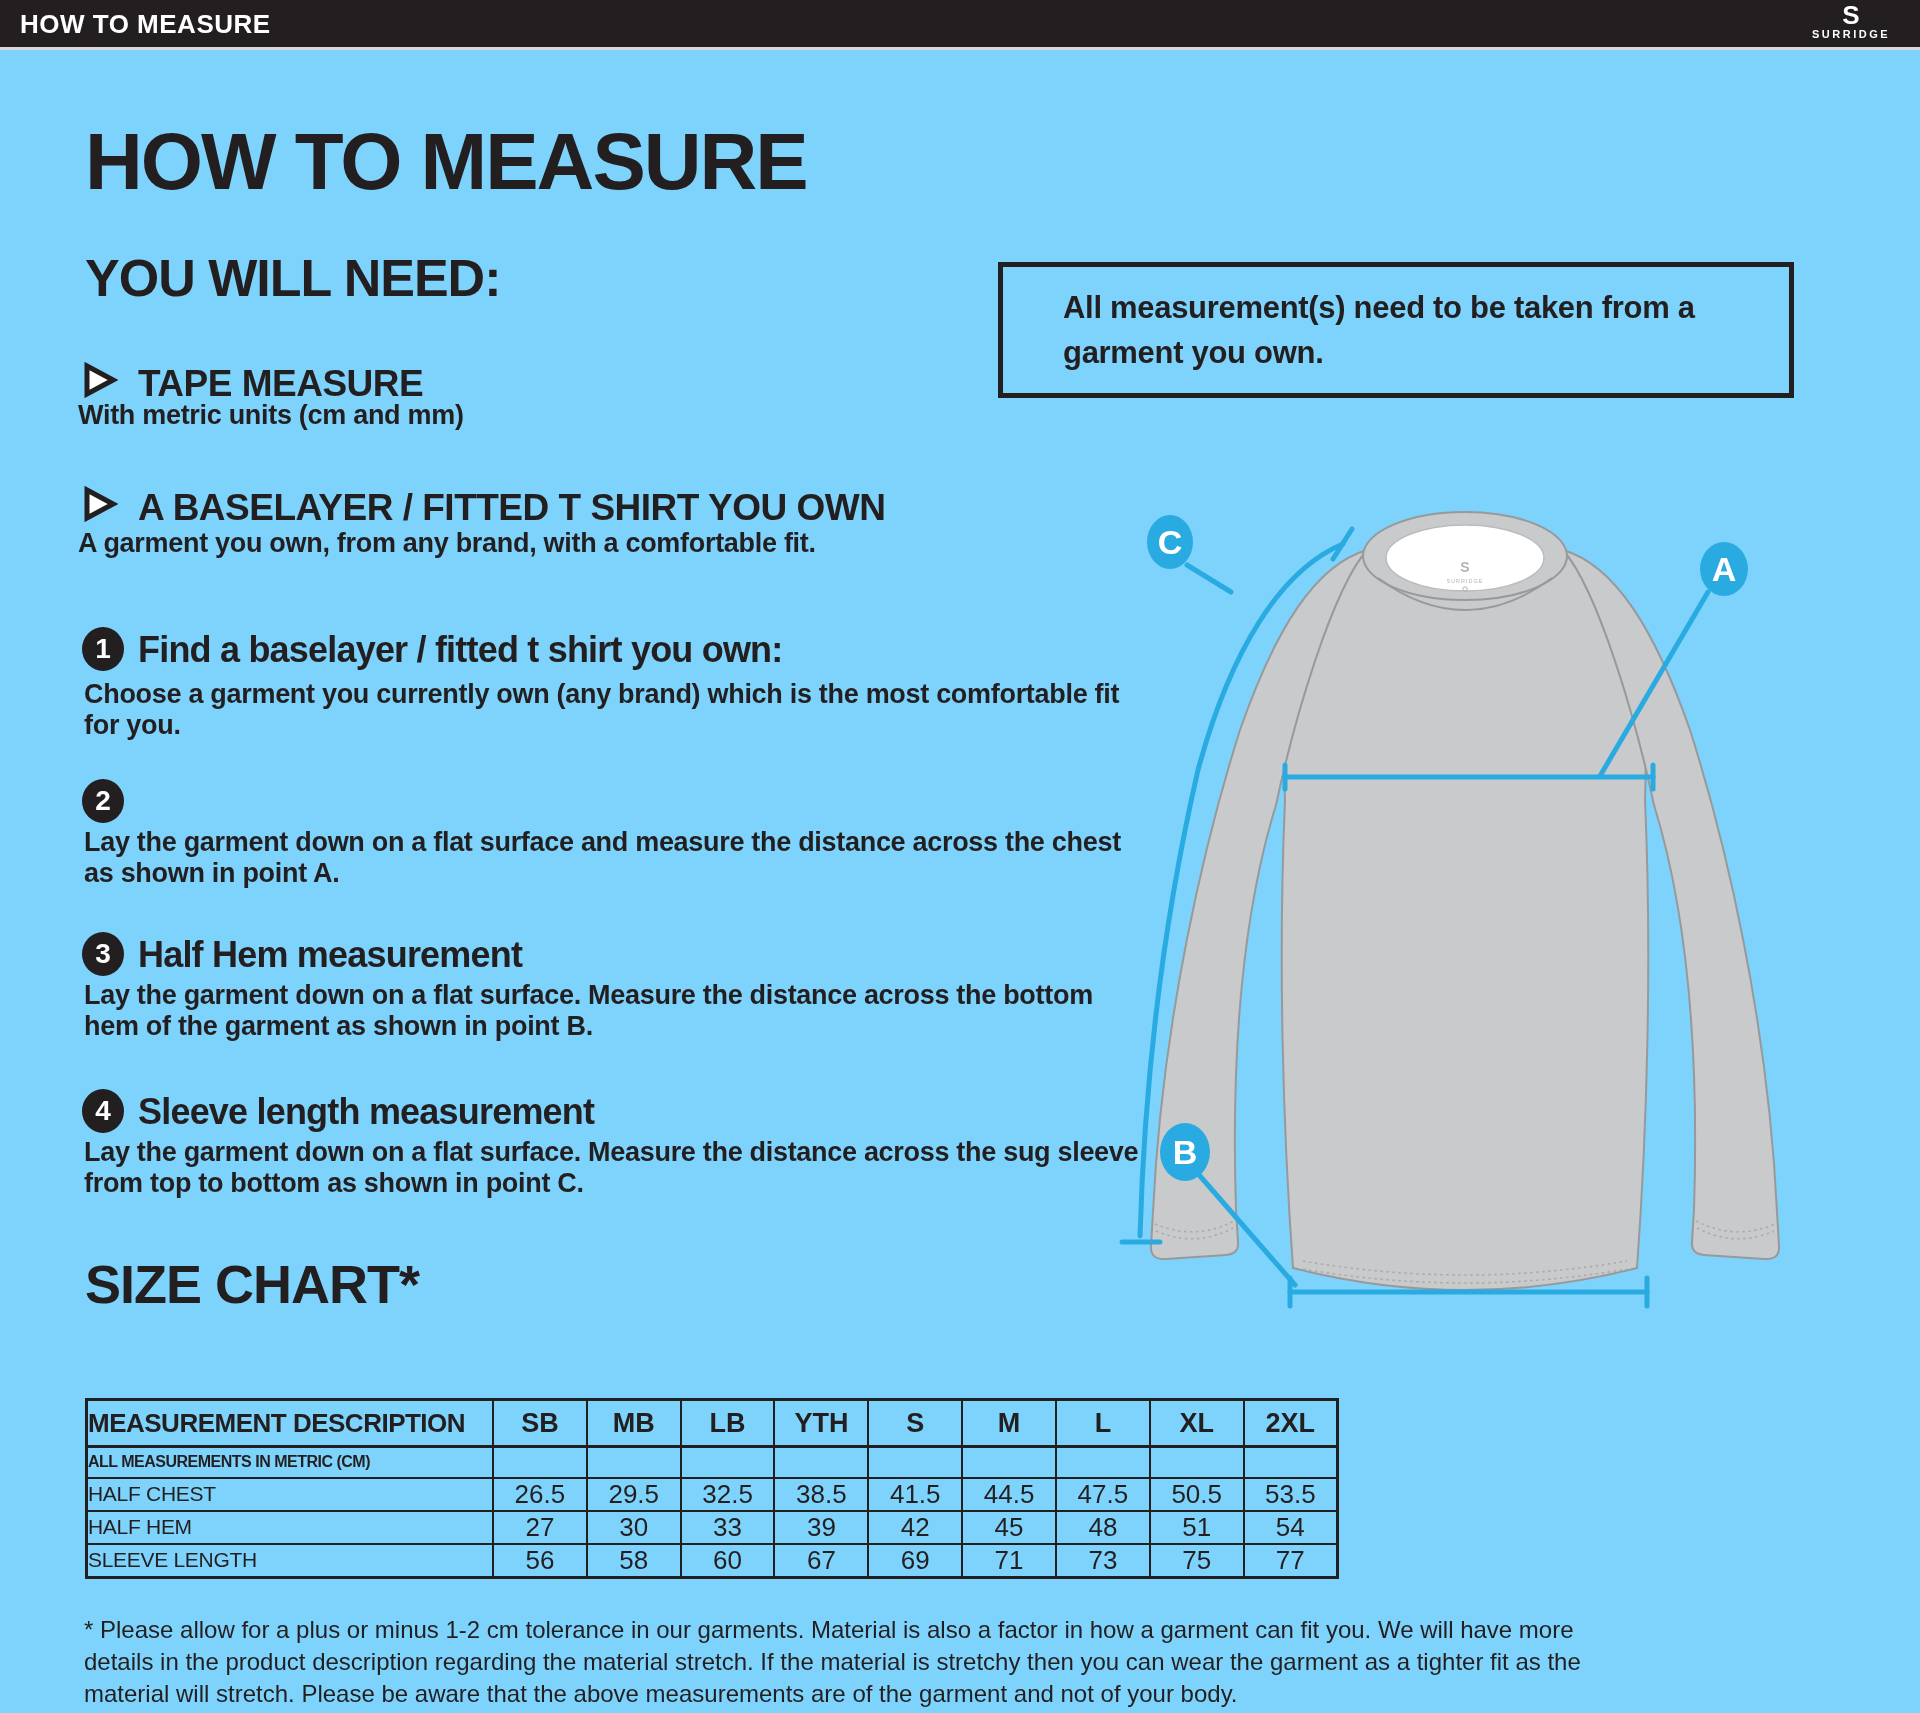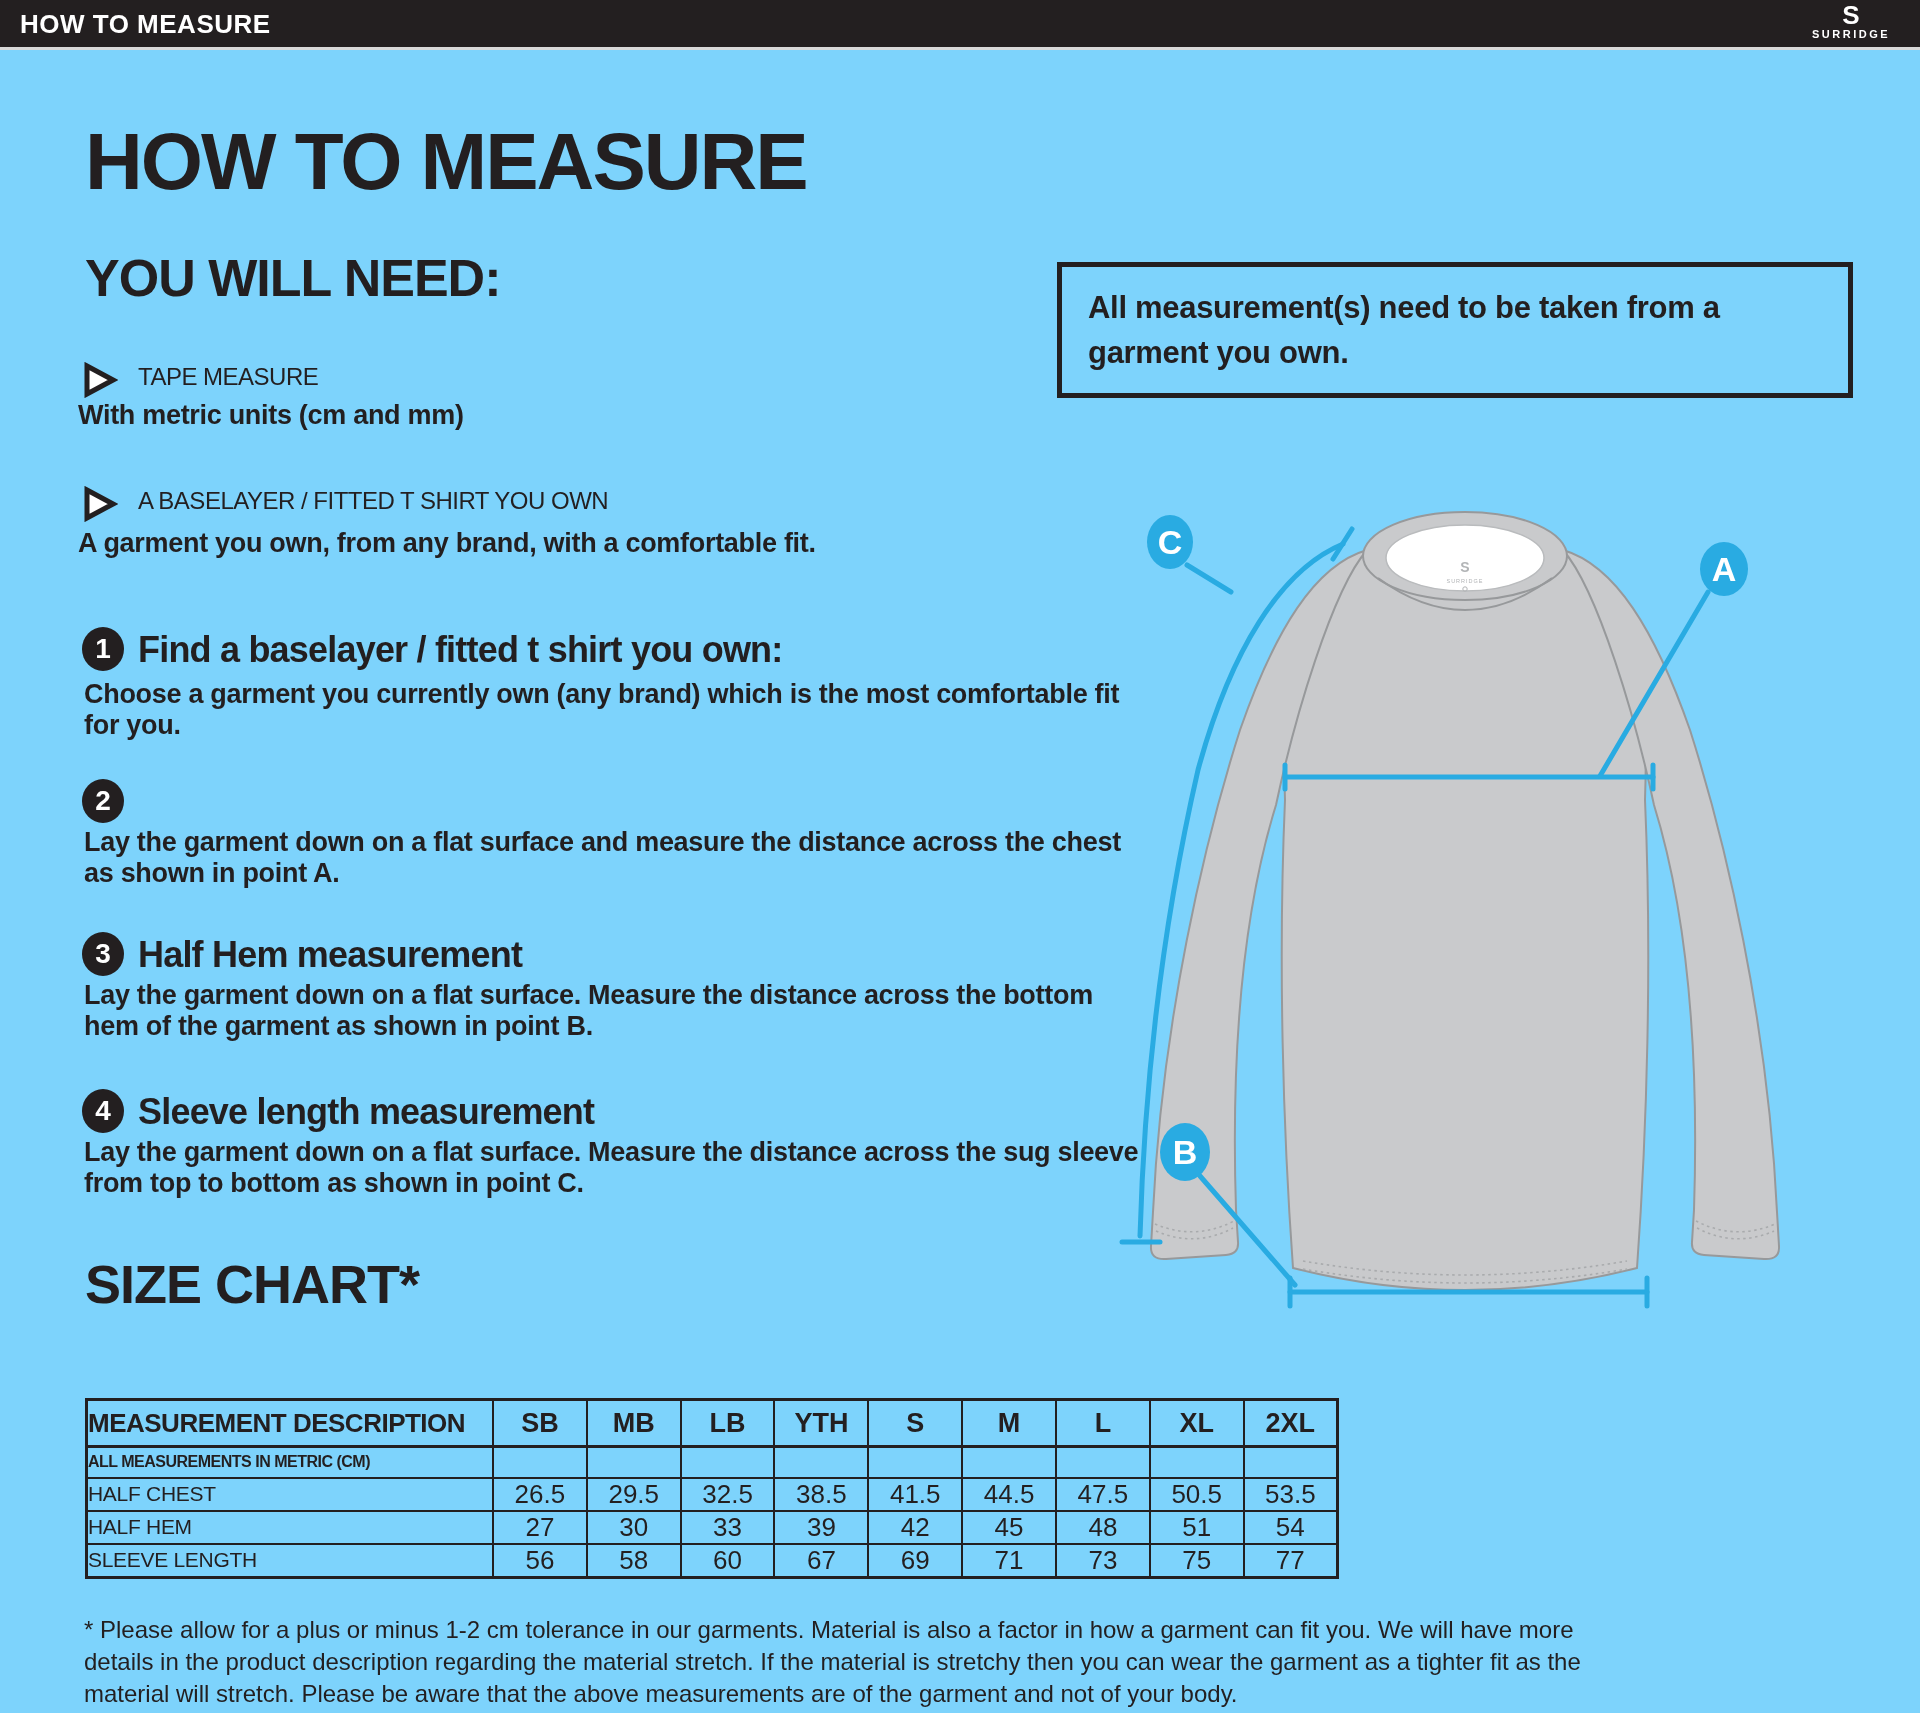--- a/index.html
+++ b/index.html
@@ -12,31 +12,31 @@
   .topbar-title{position:absolute;left:20px;top:9px;font-size:26px;font-weight:bold;color:#ffffff;letter-spacing:0.5px;}
   .brand-logo{position:absolute;right:14px;top:2px;width:110px;text-align:center;color:#ffffff;line-height:1;}
   .brand-logo .s{font-size:26px;font-weight:bold;display:block;}
   .brand-logo .nm{font-size:11px;font-weight:bold;letter-spacing:2.5px;display:block;margin-top:1px;}
 
   
   .h1{position:absolute;left:85px;top:116px;font-size:80px;font-weight:bold;letter-spacing:-2px;}
   .h2{position:absolute;left:85px;top:248px;font-size:52px;font-weight:bold;letter-spacing:-1px;}
 
   .tri-icon{position:absolute;width:36px;height:36px;}
-  .item-title{position:absolute;left:138px;font-size:24px;font-weight:normal;letter-spacing:-0.5px;}
+  .item-title{position:absolute;left:138px;font-size:37px;font-weight:bold;letter-spacing:-0.5px;}
   .item-desc{position:absolute;left:78px;font-size:27px;font-weight:bold;letter-spacing:-0.3px;}
 
   .badge{position:absolute;left:82px;width:42px;height:44px;background:#231f20;border-radius:50%;
          color:#fff;font-size:28px;font-weight:bold;text-align:center;line-height:44px;}
   .step-title{position:absolute;left:138px;font-size:36px;font-weight:bold;letter-spacing:-0.8px;}
   .step-desc{position:absolute;left:84px;width:1060px;font-size:27px;font-weight:bold;
              letter-spacing:-0.3px;line-height:31px;}
 
-  .notice{position:absolute;left:1057px;top:262px;width:796px;height:136px;border:5px solid #231f20;
-          box-sizing:border-box;}
+  .notice{position:absolute;left:998px;top:262px;width:796px;height:136px;border:5px solid #231f20;
+          box-sizing:border-box;padding-left:34px;}
   .notice-text{padding:18px 26px 0 26px;font-size:31px;font-weight:bold;line-height:45px;letter-spacing:-0.3px;}
 
   .sizechart-h{position:absolute;left:85px;top:1244px;font-size:54px;font-weight:bold;letter-spacing:-1px;margin-top:9px;}
   .sizechart-sub{position:absolute;left:460px;top:1308px;font-size:28px;font-weight:bold;}
 
   table.size{position:absolute;left:85px;top:1398px;border-collapse:collapse;table-layout:fixed;
              width:1254px;border:3px solid #231f20;}
   table.size td,table.size th{border:2px solid #231f20;padding:0;vertical-align:middle;overflow:hidden;}
   th.desc-h{width:404px;text-align:left;padding-left:8px;font-size:26px;font-weight:bold;letter-spacing:-0.5px;}
   th.size-h{font-size:27px;font-weight:bold;text-align:center;}

